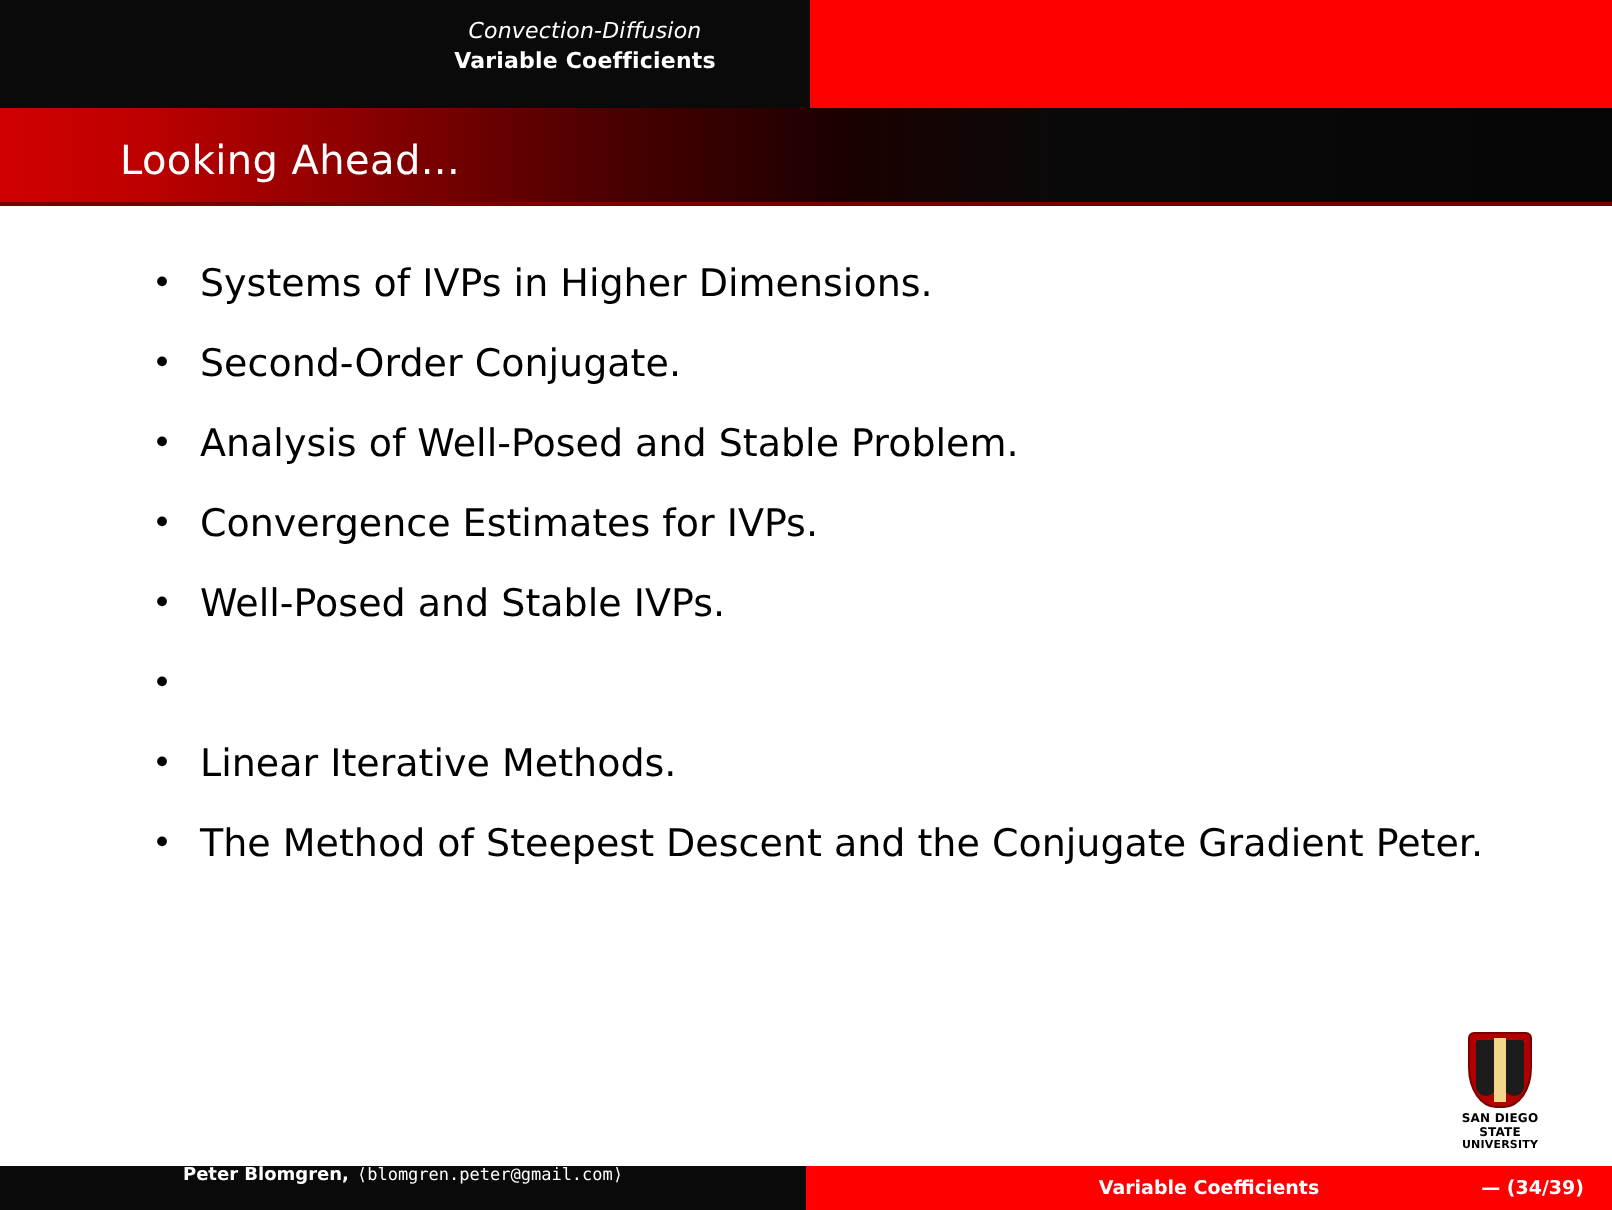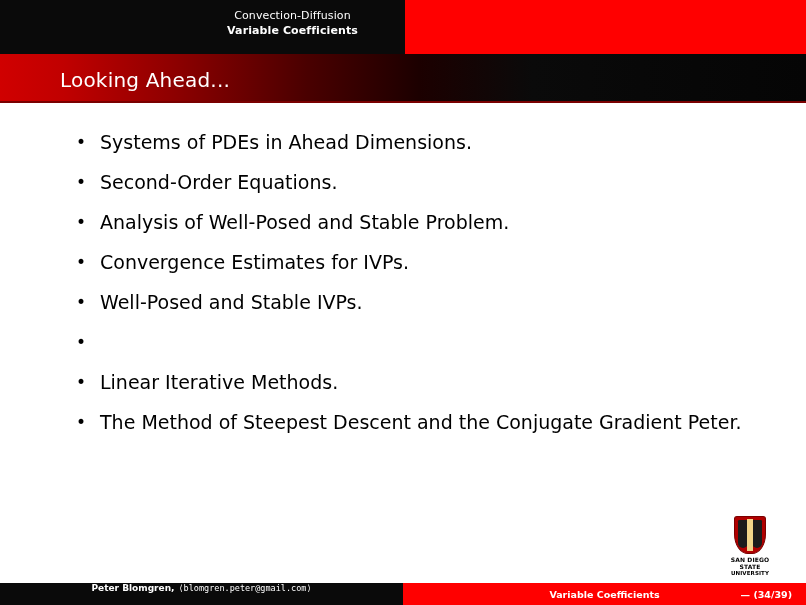--- a/index.html
+++ b/index.html
@@ -47,20 +47,21 @@
     left: 180px; top: 9px;
     width: 225px;
     text-align: center;
     color: #ffffff;
     line-height: 1.32;
   }
   .header-line1 {
     font-size: 11px;
     font-weight: normal;
     letter-spacing: 0.1px;
+    font-style: italic;
   }
   .header-line2 {
     font-size: 11px;
     font-weight: bold;
     letter-spacing: 0.1px;
   }
 
   
   .title-bar {
     position: absolute;
@@ -240,26 +241,26 @@
   </div>
 
   <div class="title-bar"></div>
   <div class="title-text">Looking Ahead...</div>
   <div class="title-underline"></div>
 
   <div class="content">
 
     <div class="bullet-row">
       <div class="bullet-dot">•</div>
-      <div class="bullet-text nowrap">Systems of PDEs in Ahead Dimensions.</div>
-    </div>
-
-    <div class="bullet-row">
-      <div class="bullet-dot">•</div>
-      <div class="bullet-text nowrap">Second-Order Equations.</div>
+      <div class="bullet-text nowrap">Systems of IVPs in Higher Dimensions.</div>
+    </div>
+
+    <div class="bullet-row">
+      <div class="bullet-dot">•</div>
+      <div class="bullet-text nowrap">Second-Order Conjugate.</div>
     </div>
 
     <div class="bullet-row">
       <div class="bullet-dot">•</div>
       <div class="bullet-text nowrap">Analysis of Well-Posed and Stable Problem.</div>
     </div>
 
     <div class="bullet-row">
       <div class="bullet-dot">•</div>
       <div class="bullet-text nowrap">Convergence Estimates for IVPs.</div>

